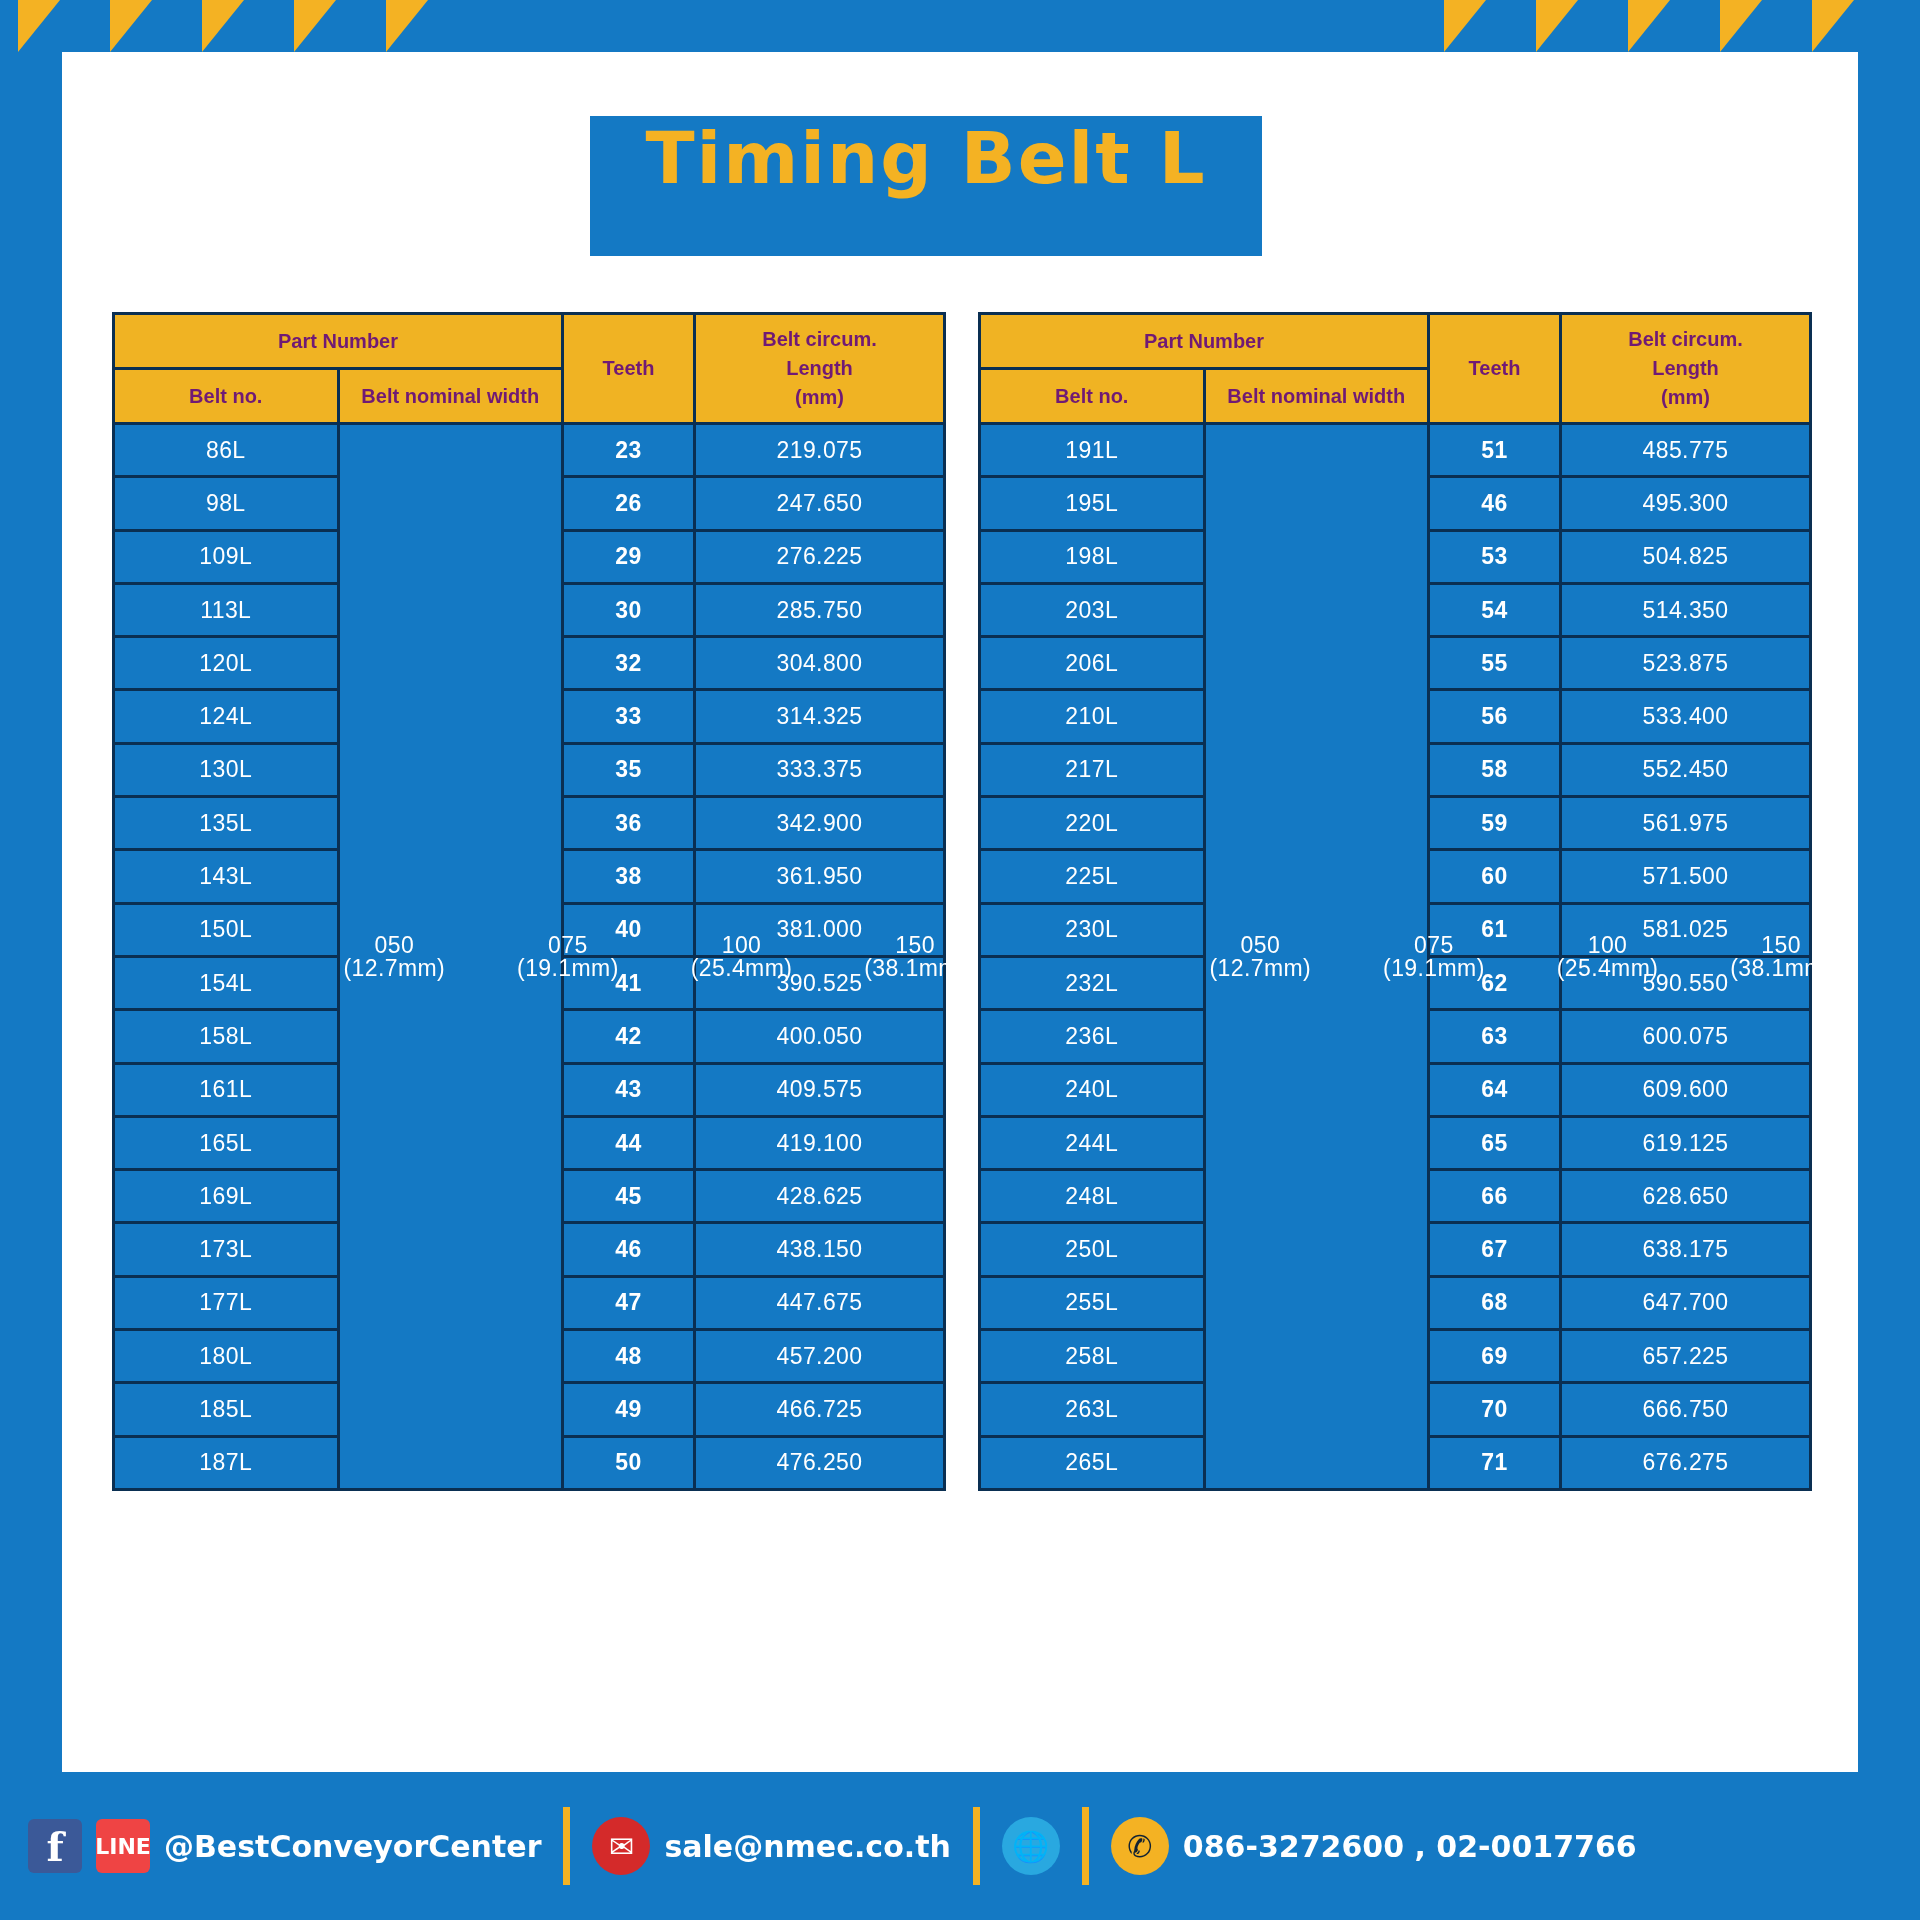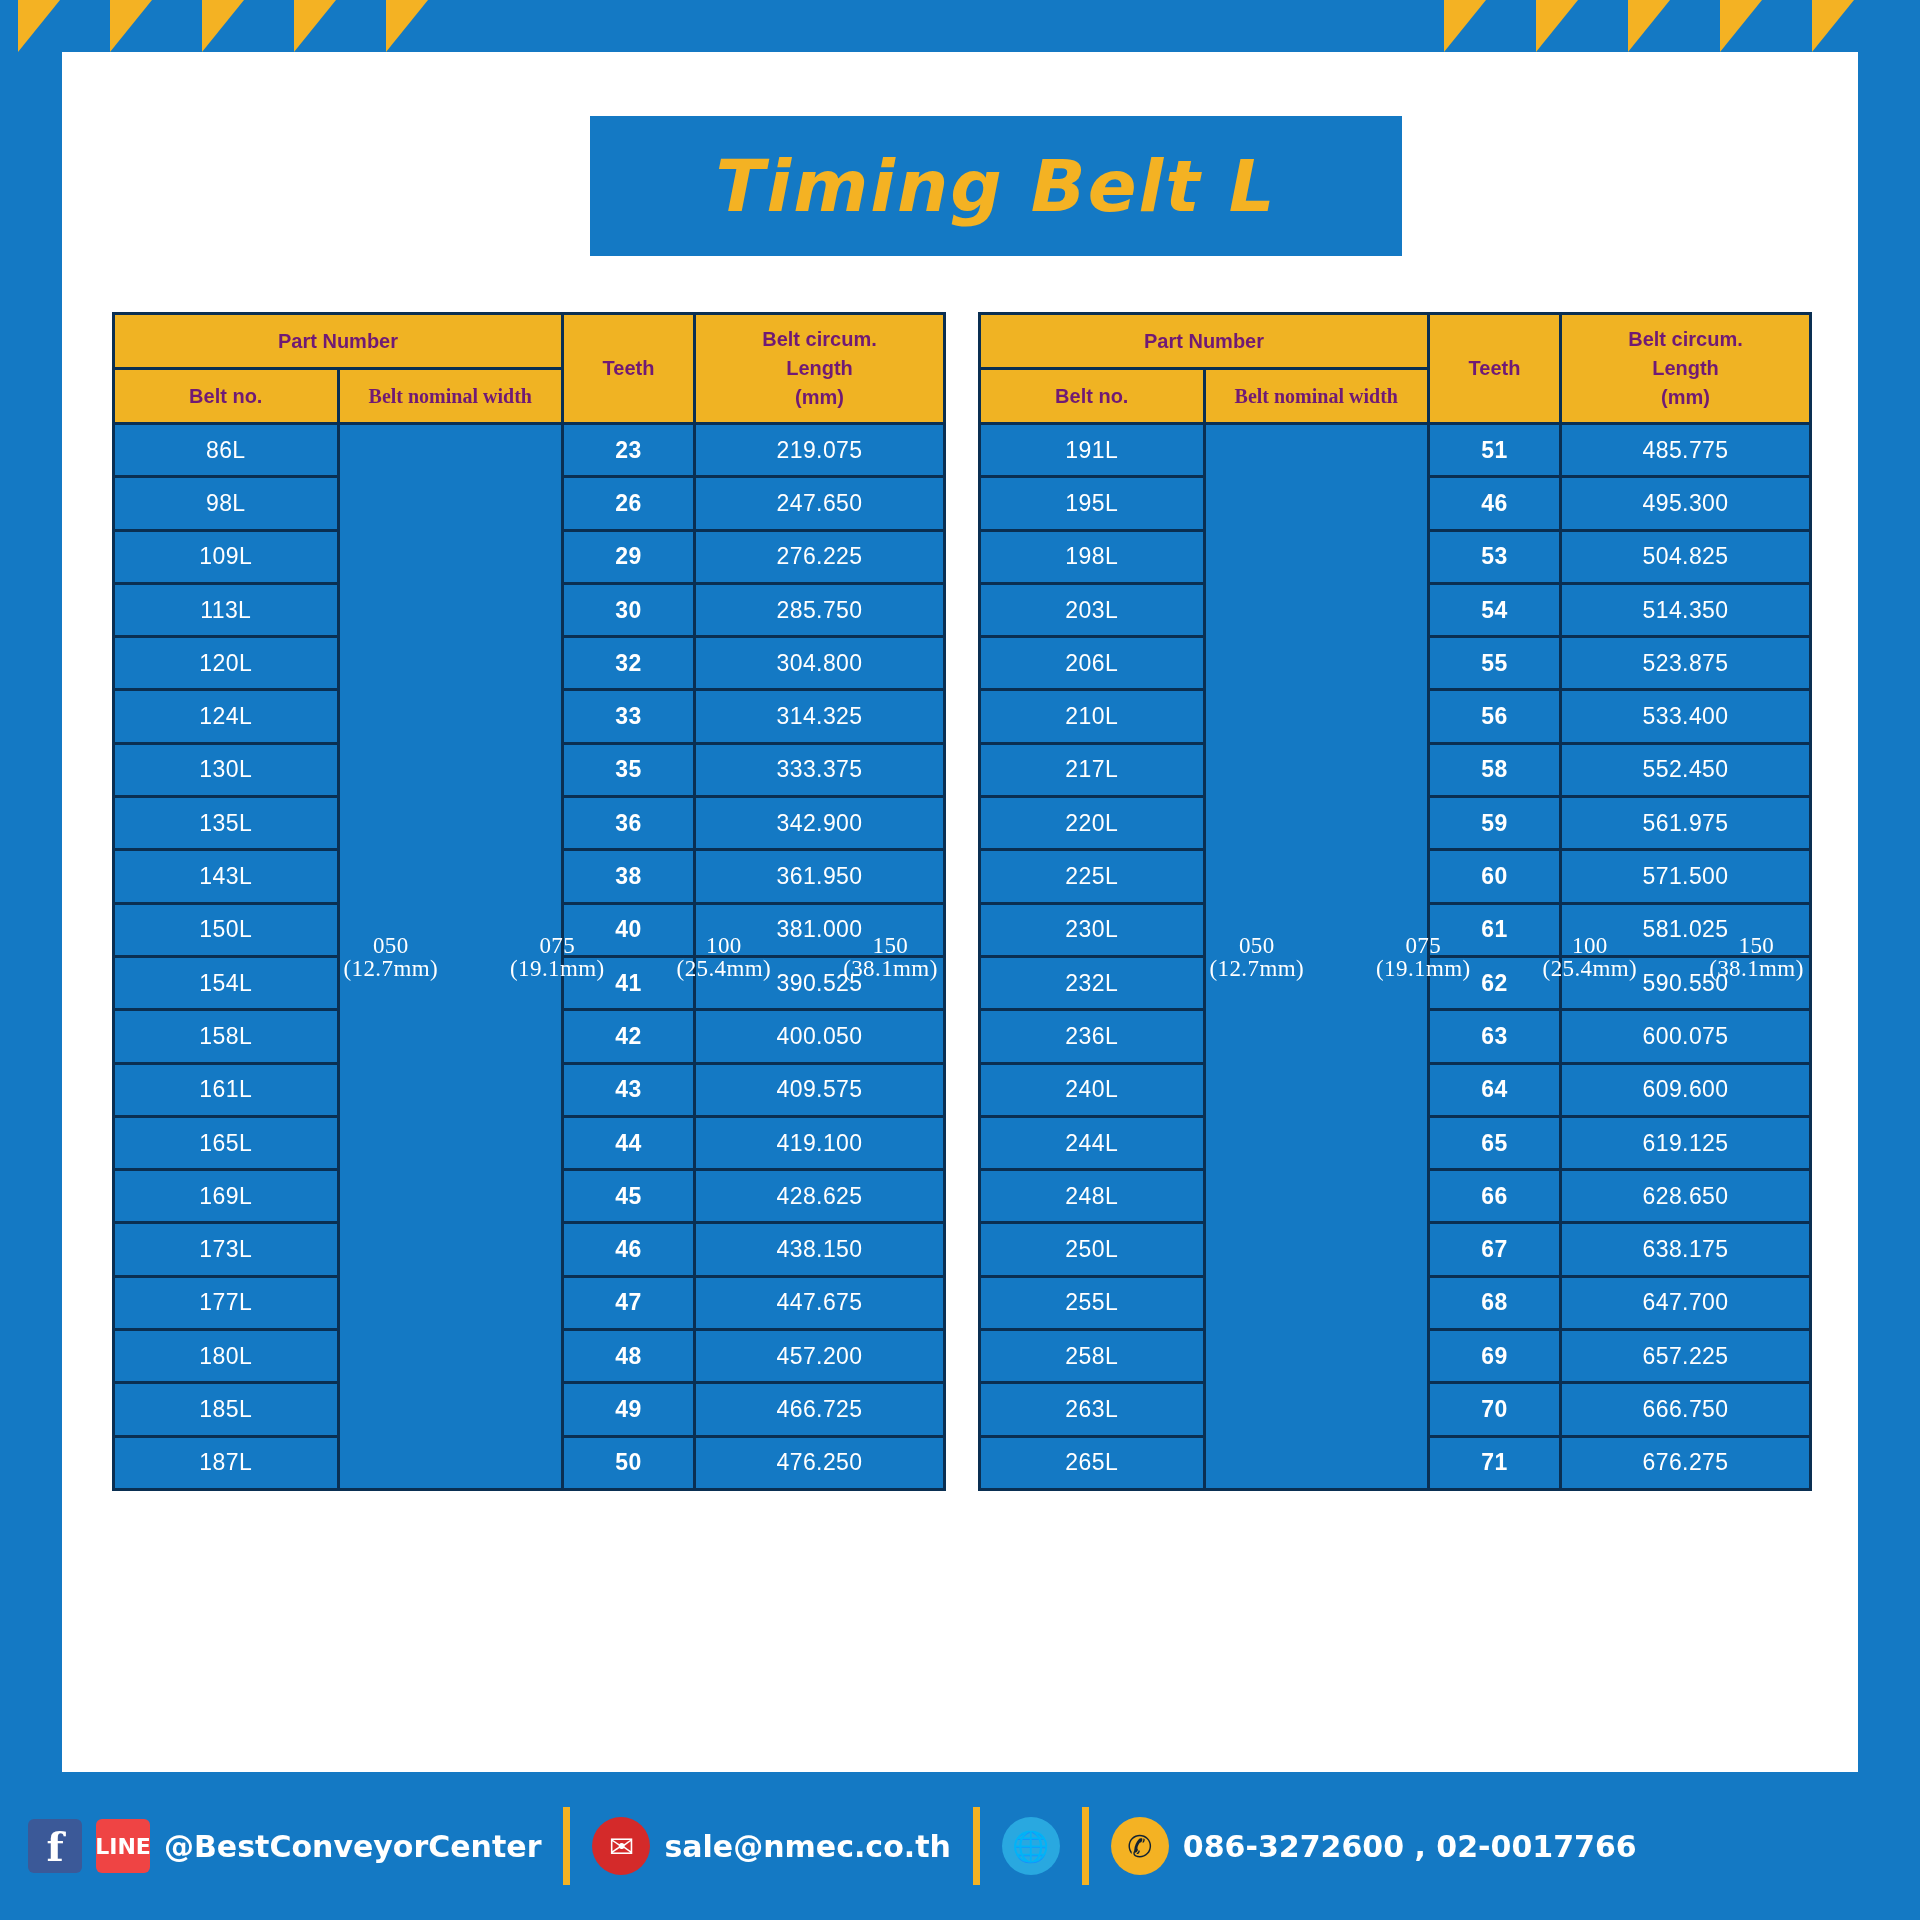--- a/index.html
+++ b/index.html
@@ -37,23 +37,23 @@
   .white-card {
     position: absolute;
     left: 62px; top: 52px;
     width: 1796px; height: 1720px;
     background: #ffffff;
   }
 
   .title-bar {
     position: absolute;
     left: 590px; top: 116px;
-    width: 812px; height: 140px;
+    width: 672px; height: 140px;
     background: #1479c4;
-    display: flex; align-items: center; justify-content: center; font-style: italic;
+    display: flex; justify-content: center;
   }
   .title-bar .title {
     color: #f4b223;
     font-size: 72px;
     font-weight: bold;
     letter-spacing: 2px;
     font-family: "DejaVu Sans", sans-serif;
   }
 
   
@@ -86,21 +86,21 @@
   }
   table.belt thead th {
     background: #f0b323;
     color: #701a75;
     font-weight: bold;
     font-size: 20px;
     padding: 10px 4px;
     line-height: 1.45;
   }
   .c-beltno { width: 188px; }
-  .c-width  { width: 238px; font-family: Liberation Serif, serif; }
+  .c-width  { width: 238px; }
   .c-teeth  { width: 132px; font-weight: bold; }
   .c-len    { width: 250px; }
 
   table.belt tbody td {
     height: 53px;
     padding: 0 4px;
     font-size: 23px;
     letter-spacing: 0.4px;
   }
   td.width-cell {

